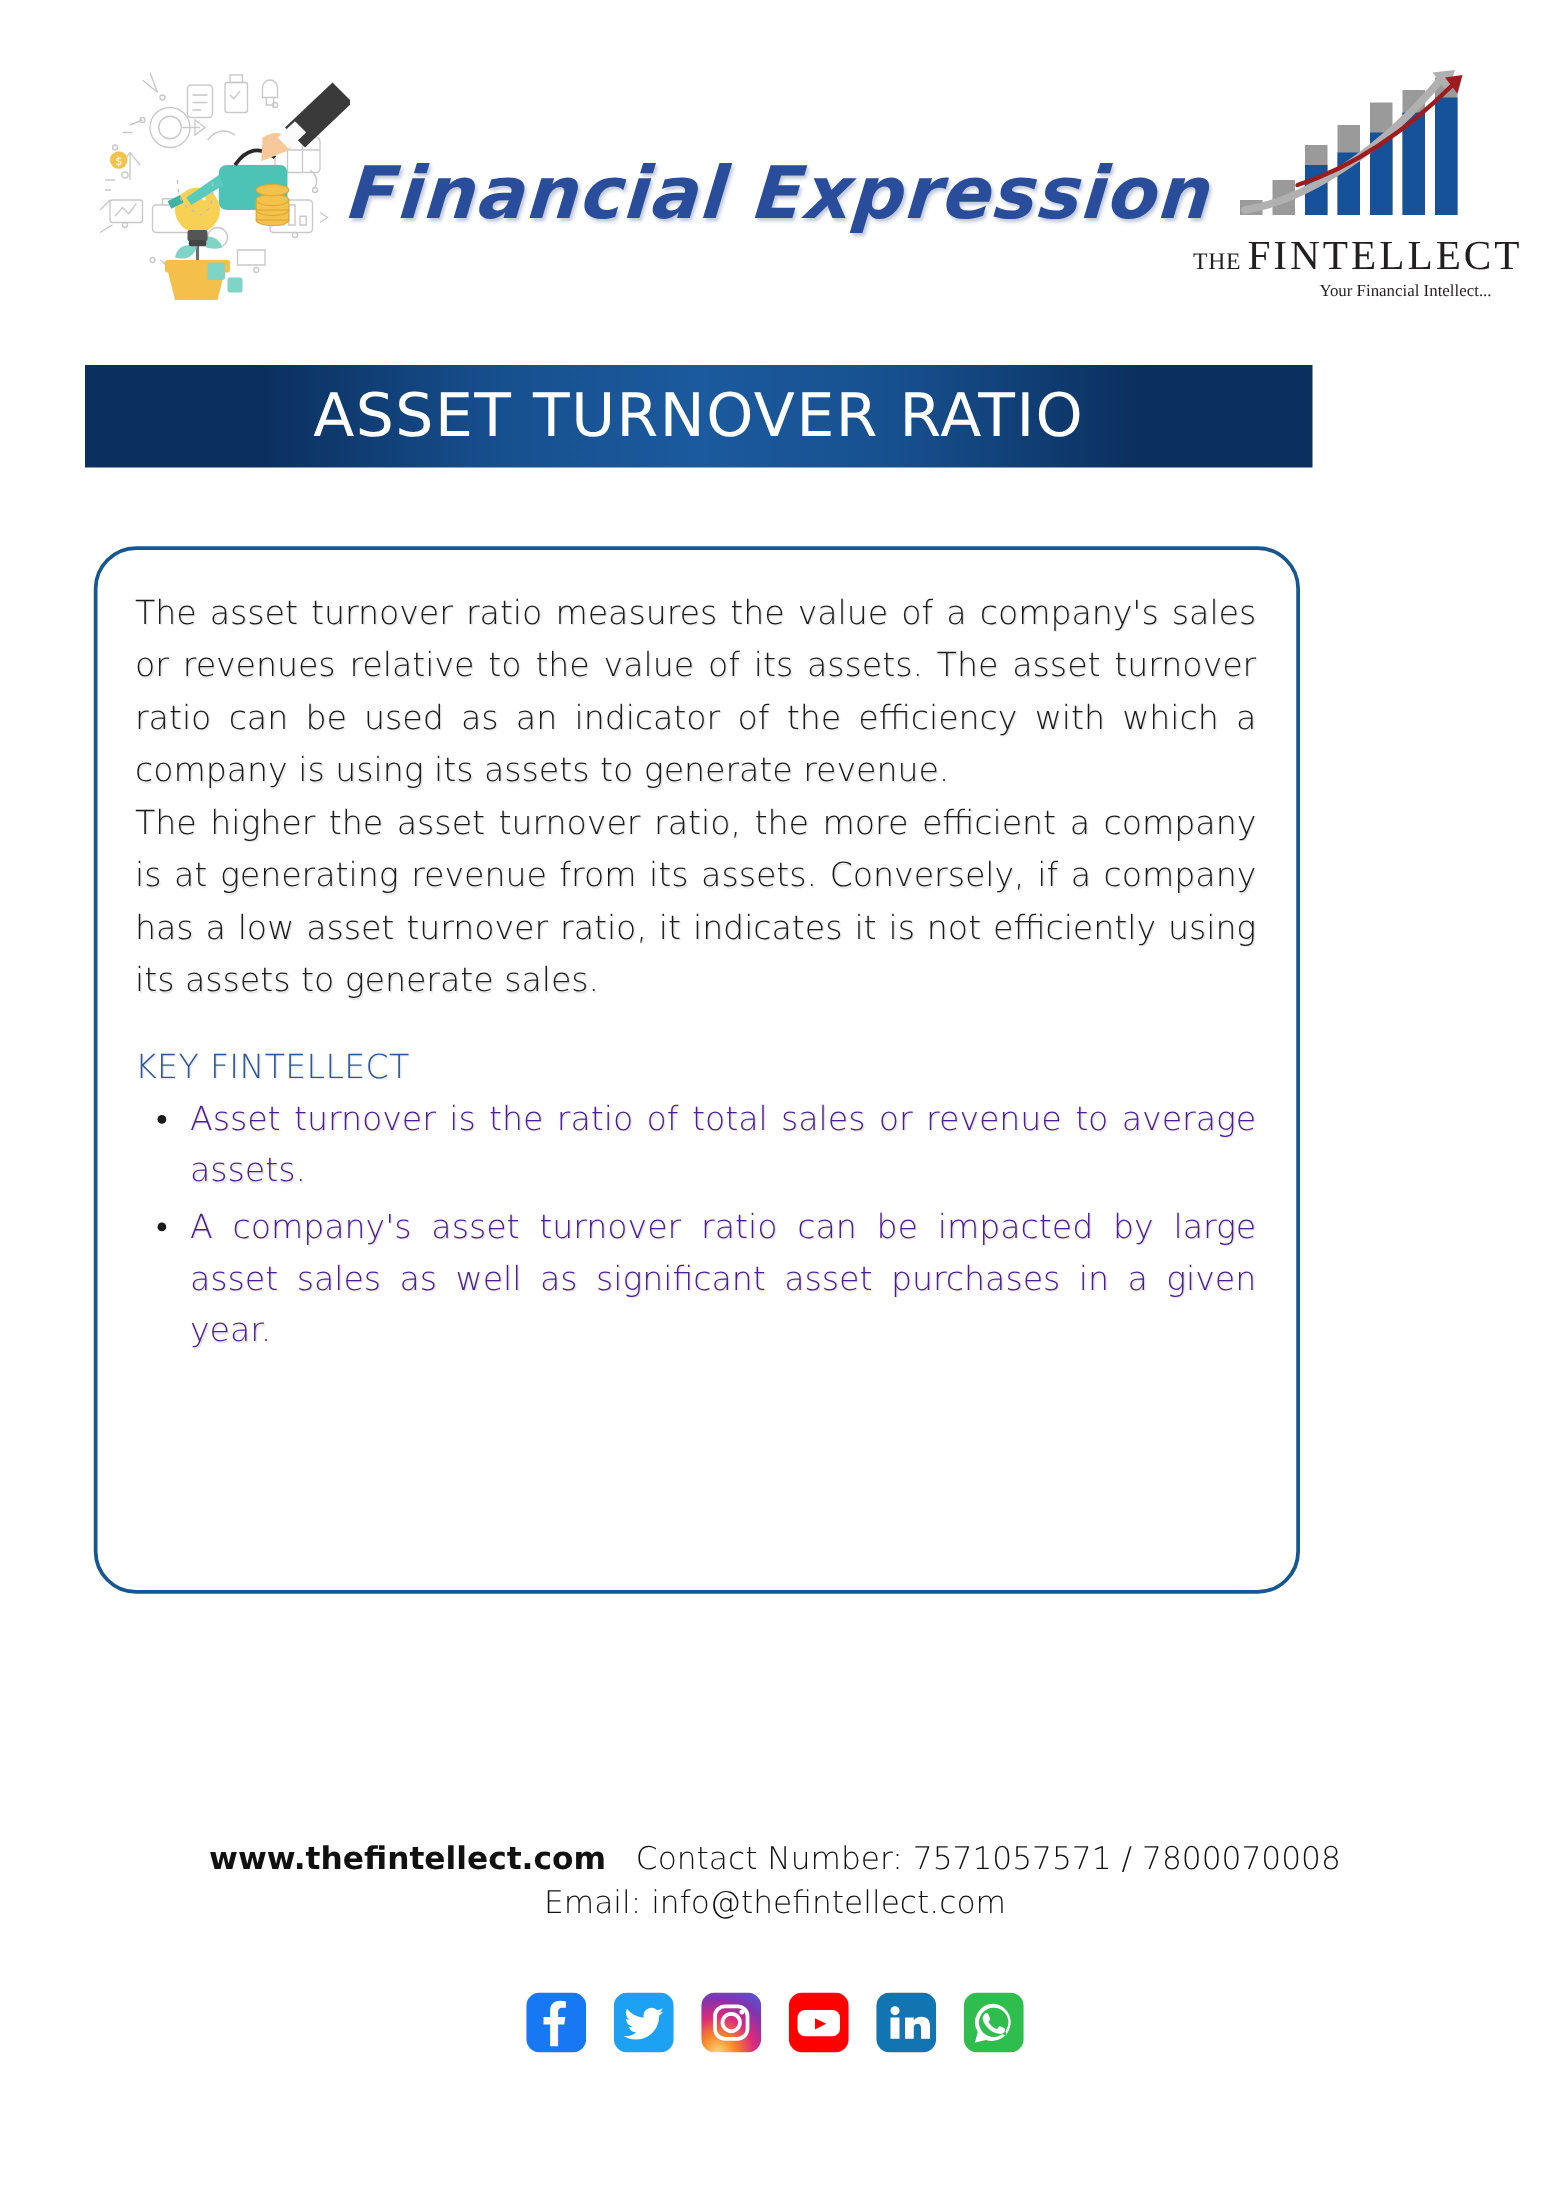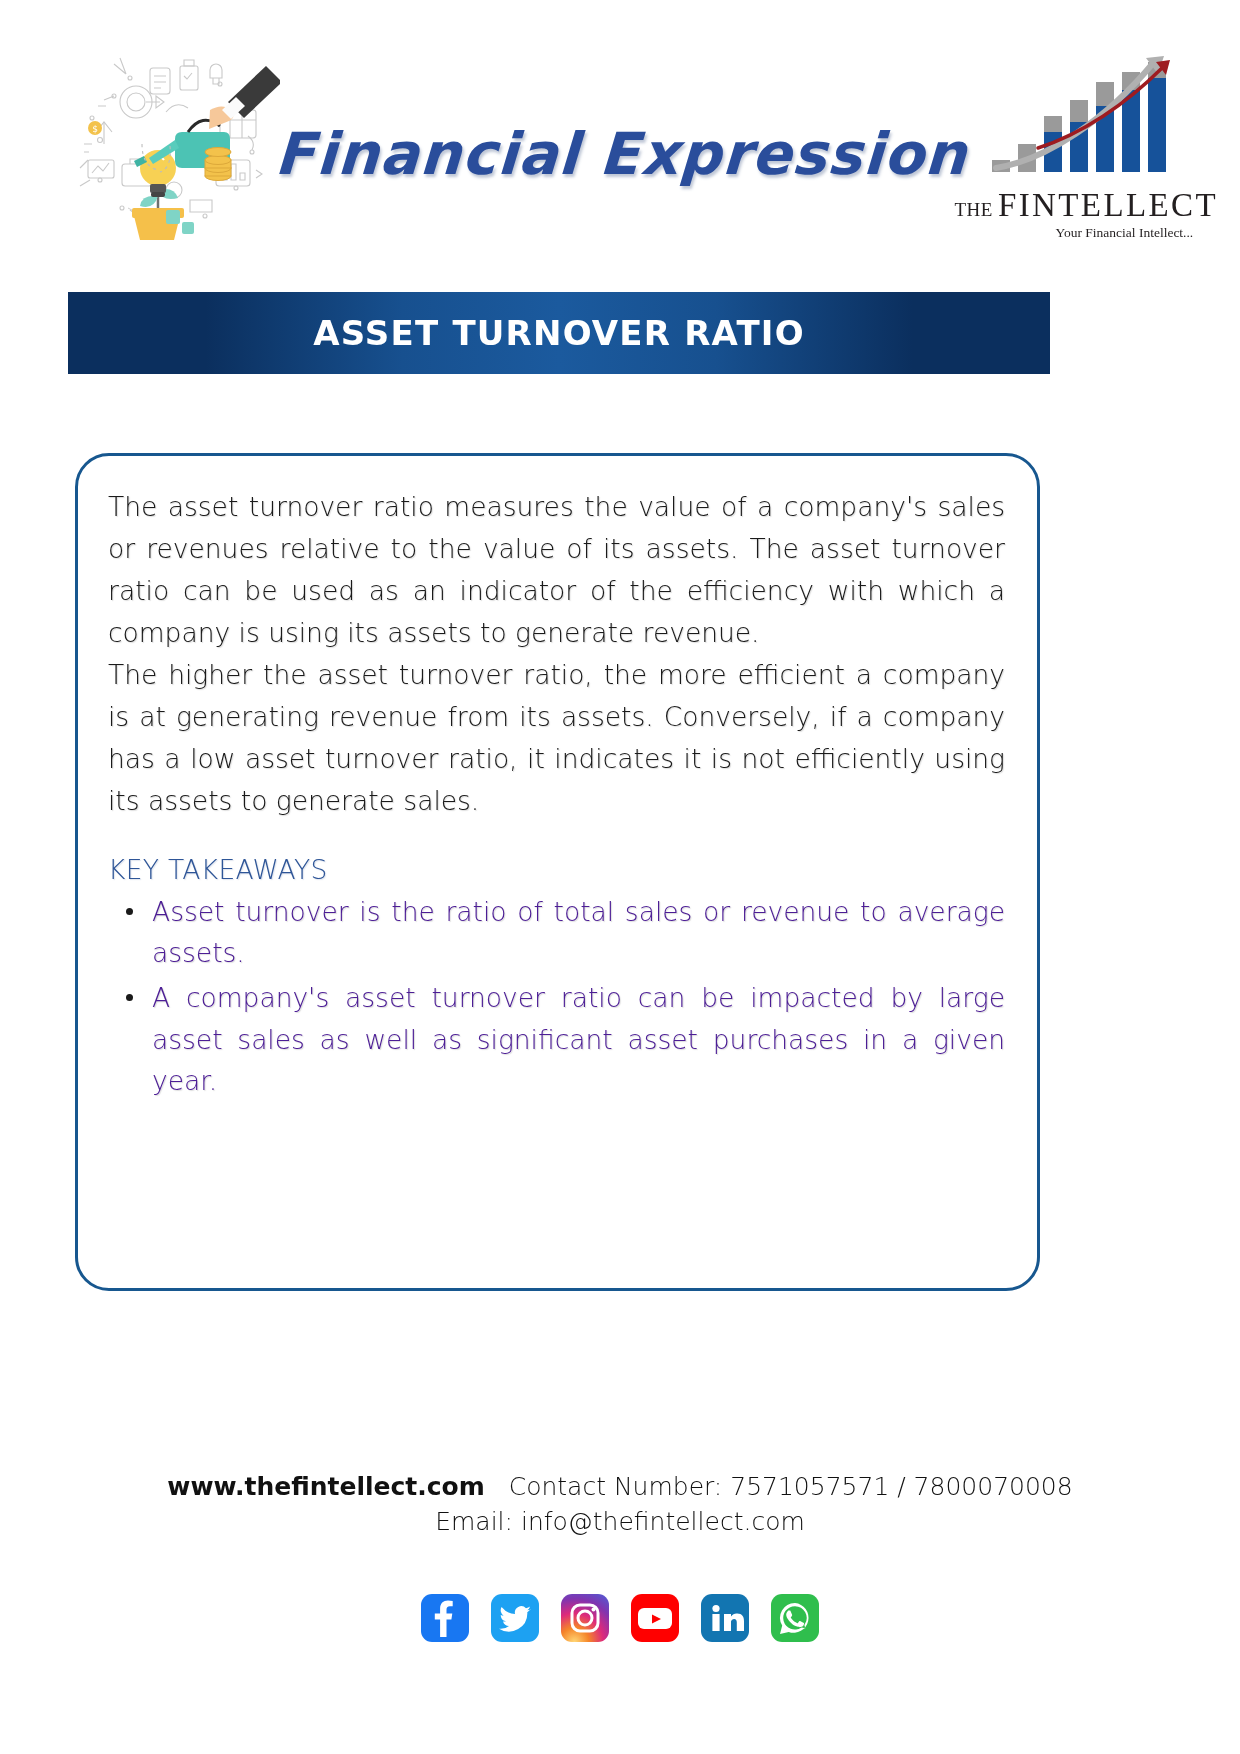--- a/index.html
+++ b/index.html
@@ -60,29 +60,29 @@
     position: absolute; left: 68px; top: 292px; width: 982px; height: 82px;
     background:
       linear-gradient(to right,
         #0b2f5e 0%, #0b2f5e 14%,
         #17508f 34%, #1b5a9e 50%,
         #17508f 66%, #0b2f5e 86%, #0b2f5e 100%);
     display: flex; align-items: center; justify-content: center;
   }
   .title-banner .title-text {
     color: #ffffff;
-    font-size: 34px;
-    font-weight: 700;
+    font-size: 48px;
+    font-weight: 400;
     letter-spacing: 1.2px;
     font-family: "DejaVu Sans", sans-serif;
   }
 
   
   .content-card {
-    position: absolute; left: 75px; top: 453px; width: 965px; height: 838px;
+    position: absolute; left: 75px; top: 437px; width: 965px; height: 838px;
     border: 3px solid #17578f;
     border-radius: 34px;
     background: #fff;
     padding: 30px 32px 20px 30px;
   }
   .para {
     font-size: 26.5px; line-height: 1.585;
     color: #1a1a1a;
     text-align: justify;
     text-shadow: 1px 1px 1px rgba(190,190,190,.55);
@@ -273,21 +273,21 @@
   </div>
 
   <div class="title-banner">
     <span class="title-text">ASSET TURNOVER RATIO</span>
   </div>
 
   <div class="content-card">
     <p class="para">The asset turnover ratio measures the value of a company's sales or revenues relative to the value of its assets. The asset turnover ratio can be used as an indicator of the efficiency with which a company is using its assets to generate revenue.</p>
     <p class="para">The higher the asset turnover ratio, the more efficient a company is at generating revenue from its assets. Conversely, if a company has a low asset turnover ratio, it indicates it is not efficiently using its assets to generate sales.</p>
 
-    <div class="section-heading">KEY TAKEAWAYS</div>
+    <div class="section-heading">KEY FINTELLECT</div>
 
     <ul class="takeaways">
       <li>
         <span class="bullet-dot"></span>
         <span>Asset turnover is the ratio of total sales or revenue to average assets.</span>
       </li>
       <li>
         <span class="bullet-dot"></span>
         <span>A company's asset turnover ratio can be impacted by large asset sales as well as significant asset purchases in a given year.</span>
       </li>

